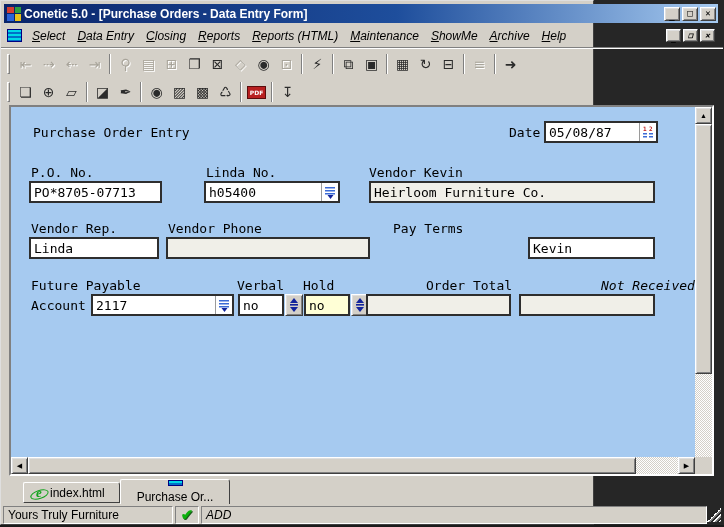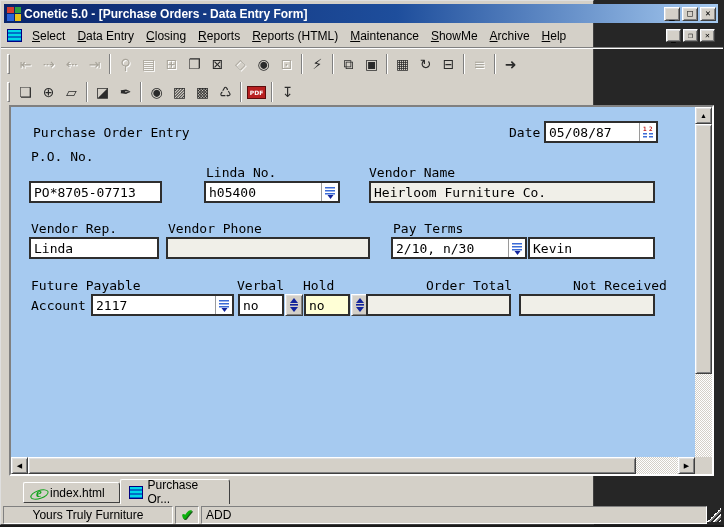--- a/index.html
+++ b/index.html
@@ -25,21 +25,21 @@
   .title-text { color:#FFFFFF; font-weight:bold; font-size:12px; letter-spacing:0; flex:1;
                 white-space:nowrap; overflow:hidden; }
   .winbtns { display:flex; gap:2px; }
   .wbtn { width:16px; height:14px; font-size:9px; font-weight:bold; color:#000;
           display:flex; align-items:center; justify-content:center;
           font-family:"DejaVu Sans Mono",monospace; line-height:1; }
   .wbtn.minbtn span{ transform:translateY(3px); }
 
   
   .menubar { position:absolute; left:4px; top:24px; width:712px; height:21px;
-             display:flex; align-items:center; }
+             display:flex; align-items:center;font-style:italic; }
   .mdi-icon { width:15px; height:13px; margin:0 4px 0 2px; border:1px solid #000080;
               background:repeating-linear-gradient(180deg,#00D8E8 0 2px,#0070C8 2px 4px); }
   .menu-item { font-size:12px; color:#000; padding:2px 6px; white-space:nowrap; }
   .menubar-spacer { flex:1; }
   .mdibtns { display:flex; gap:2px; margin-right:2px; }
   .mdibtn { width:15px; height:13px; font-size:8px; }
 
   
   .tb-sep-line { position:absolute; left:0; width:722px; height:2px;
                  border-top:1px solid #808080; border-bottom:1px solid #FFFFFF; }
@@ -84,21 +84,21 @@
             background-size:2px 2px; background-position:0 0,1px 1px; position:absolute; }
   .scorner { position:absolute; right:0; bottom:0; width:17px; height:17px; background:#D4D0C8; }
 
   
   .tabbar { position:absolute; left:4px; top:477px; width:714px; height:26px; }
   .tab { position:absolute; display:flex; align-items:center; gap:4px; padding:0 8px;
          background:#D4D0C8; font-size:12px; color:#000;
          border-top:1px solid #FFFFFF; border-left:1px solid #FFFFFF;
          border-right:1px solid #404040; border-top-right-radius:3px; border-top-left-radius:2px; }
   .tab.inactive { top:4px; height:21px; border-bottom:1px solid #404040; }
-  .tab.active { top:1px; height:25px; z-index:2; }
+  .tab.active { top:1px; height:25px; z-index:2;flex-direction:column; }
   .ie-icon { width:14px; height:14px; position:relative; font-family:"Liberation Serif",serif;
              font-weight:bold; font-style:italic; color:#12A31C; font-size:13px; line-height:14px; text-align:center; }
   .ie-icon::after { content:""; position:absolute; left:-2px; top:4px; width:17px; height:7px;
                     border:1px solid #12A31C; border-radius:50%; transform:rotate(-18deg); }
   .list-icon { width:15px; height:13px; border:1px solid #000080;
                background:repeating-linear-gradient(180deg,#00D8E8 0 2px,#0070C8 2px 4px); }
 
   
   .statusbar { position:absolute; left:2px; top:504px; width:718px; height:20px; }
   .spanel { position:absolute; top:1px; height:18px; border:1px solid;
@@ -218,23 +218,23 @@
             <text x="0" y="5" font-size="6" fill="#C02020" font-family="monospace" font-weight="bold">1</text>
             <text x="6" y="5" font-size="6" fill="#C02020" font-family="monospace" font-weight="bold">2</text>
             <rect x="0" y="7" width="4" height="1.5" fill="#3B6BD6"></rect>
               <rect x="6" y="7" width="4" height="1.5" fill="#3B6BD6"></rect>
             <rect x="0" y="10" width="4" height="1.5" fill="#3B6BD6"></rect>
               <rect x="6" y="10" width="4" height="1.5" fill="#3B6BD6"></rect>
           </svg>
         </span>
       </div>
 
-      <div class="flabel" style="left:20px; top:42px;">P.O. No.</div>
+      <div class="flabel" style="left:20px; top:58px;">P.O. No.</div>
       <div class="flabel" style="left:195px; top:58px;">Linda No.</div>
-      <div class="flabel" style="left:358px; top:58px;">Vendor Name</div>
+      <div class="flabel" style="left:358px; top:58px;">Vendor Kevin</div>
 
       <div class="field" style="left:18px; top:74px; width:133px;">
         <input value="PO*8705-07713" style="">
       </div>
       <div class="field" style="left:193px; top:74px; width:136px;">
         <input value="h05400" style="">
         <span class="lookup-btn">
           <svg width="11" height="13" viewBox="0 0 11 13">
             <rect x="0" y="1" width="10" height="1.5" fill="#3B6BD6"></rect>
               <rect x="0" y="4" width="10" height="1.5" fill="#3B6BD6"></rect>
@@ -251,40 +251,29 @@
       <div class="flabel" style="left:157px; top:114px;">Vendor Phone</div>
       <div class="flabel" style="left:382px; top:114px;">Pay Terms</div>
       <div class="flabel" style="left:518px; top:130px;">Buyer</div>
 
       <div class="field" style="left:18px; top:130px; width:130px;">
         <input value="Linda" style="">
       </div>
       <div class="field ro" style="left:155px; top:130px; width:204px;">
         <input readonly="" value="" style="">
       </div>
-      <div class="field" style="left:380px; top:130px; width:136px;">
-        <input value="2/10, n/30" style="">
-        <span class="lookup-btn">
-          <svg width="11" height="13" viewBox="0 0 11 13">
-            <rect x="0" y="1" width="10" height="1.5" fill="#3B6BD6"></rect>
-              <rect x="0" y="4" width="10" height="1.5" fill="#3B6BD6"></rect>
-            <rect x="0" y="7" width="10" height="1.5" fill="#3B6BD6"></rect>
-            <path d="M5.5 13 L2.5 9 L8.5 9 Z" fill="#12249C"></path>
-          </svg>
-        </span>
-      </div>
       <div class="field" style="left:517px; top:130px; width:127px;">
         <input value="Kevin" style="">
       </div>
 
       <div class="flabel" style="left:20px; top:171px;">Future Payable</div>
       <div class="flabel" style="left:226px; top:171px;">Verbal</div>
       <div class="flabel" style="left:292px; top:171px;">Hold</div>
       <div class="flabel" style="left:415px; top:171px;">Order Total</div>
-      <div class="flabel" style="left:562px; top:171px;">Not Received</div>
+      <div class="flabel" style="left:590px; top:171px;font-style:italic;">Not Received</div>
 
       <div class="flabel" style="left:20px; top:191px;">Account</div>
       <div class="field" style="left:80px; top:187px; width:143px;">
         <input value="2117" style="">
         <span class="lookup-btn">
           <svg width="11" height="13" viewBox="0 0 11 13">
             <rect x="0" y="1" width="10" height="1.5" fill="#3B6BD6"></rect>
               <rect x="0" y="4" width="10" height="1.5" fill="#3B6BD6"></rect>
             <rect x="0" y="7" width="10" height="1.5" fill="#3B6BD6"></rect>
             <path d="M5.5 13 L2.5 9 L8.5 9 Z" fill="#12249C"></path>
@@ -343,26 +332,26 @@
       <span class="ie-icon">e</span>
       <span>index.html</span>
     </div>
     <div class="tab active" style="left:115px; width:110px;">
       <span class="list-icon"></span>
       <span>Purchase Or...</span>
     </div>
   </div>
 
   <div class="statusbar">
-    <div class="spanel" style="left:0; width:170px;justify-content:center;">
+    <div class="spanel" style="left:0; width:170px;">
       <span>Yours Truly Furniture</span>
     </div>
     <div class="spanel" style="left:172px; width:24px; justify-content:center;">
       <span class="checkmark">✔</span>
     </div>
-    <div class="spanel" style="left:198px; width:506px;">
+    <div class="spanel" style="left:198px; width:506px;font-style:italic;">
       <span>ADD</span>
     </div>
     <div class="resize-grip"></div>
   </div>
 
 </div>
 <div class="bottom-edge"></div>
 
 </body></html>

